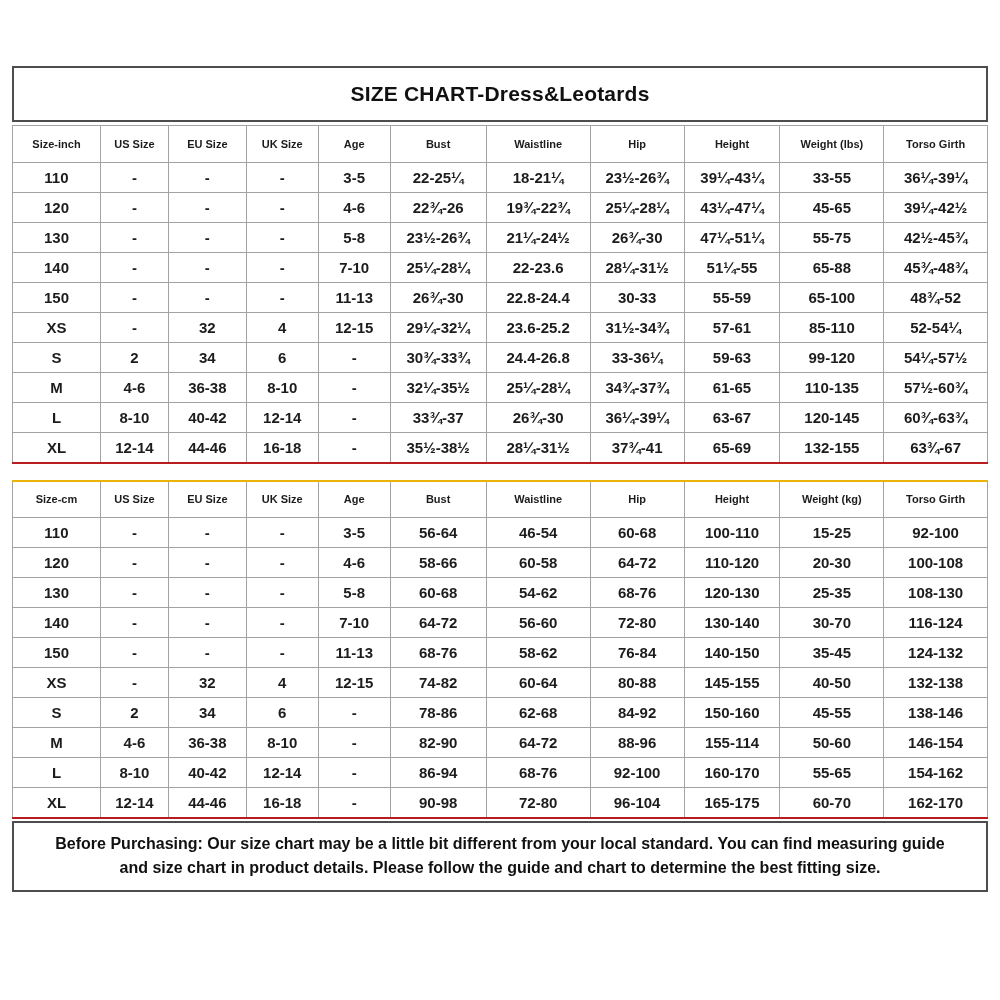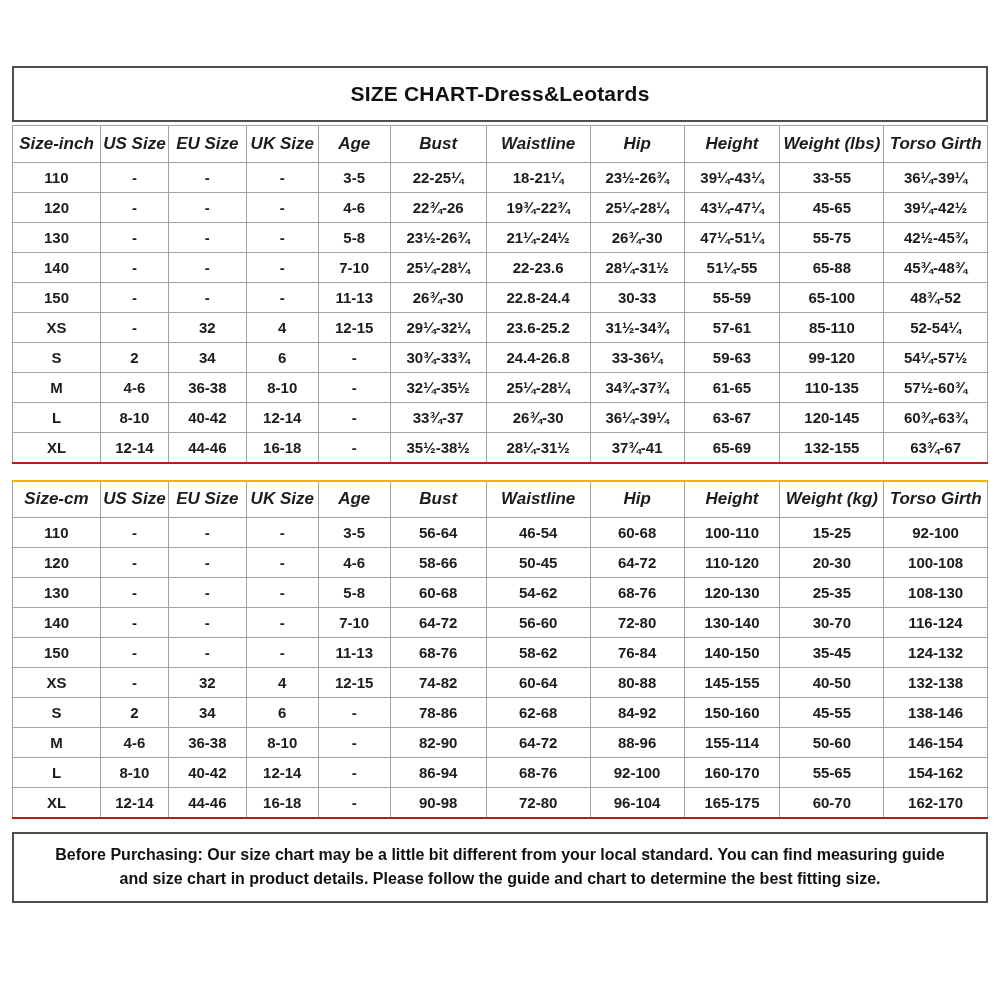--- a/index.html
+++ b/index.html
@@ -47,40 +47,39 @@
     text-align: center;
     vertical-align: middle;
     color: #1c1c1c;
     font-weight: 700;
     padding: 0 1px;
     overflow: hidden;
     white-space: nowrap;
   }
   table.size-table th {
     height: 37px;
-    font-size: 17px;
-    font-style: italic;
+    font-size: 11px;
   }
   table.size-table td {
     height: 30px;
     font-size: 15px;
   }
   table.size-table tbody tr:last-child td {
     border-bottom: 2px solid #b91c1c;
   }
   #table-inch {
     margin-bottom: 16px;
   }
   #table-cm thead th {
     border-top: 2px solid #eab308;
   }
   .footer-box {
     box-sizing: border-box;
     border: 2px solid #4d4d4d;
-    margin-top: 13px;
+    margin-top: 2px;
     padding: 9px 30px;
     text-align: center;
     background: #ffffff;
   }
   .footer-box p {
     margin: 0;
     font-size: 16px;
     font-weight: 700;
     color: #111111;
     line-height: 1.55;
@@ -301,21 +300,21 @@
           <td>15-25</td>
           <td>92-100</td>
         </tr>
         <tr>
           <td>120</td>
           <td>-</td>
           <td>-</td>
           <td>-</td>
           <td>4-6</td>
           <td>58-66</td>
-          <td>50-45</td>
+          <td>60-58</td>
           <td>64-72</td>
           <td>110-120</td>
           <td>20-30</td>
           <td>100-108</td>
         </tr>
         <tr>
           <td>130</td>
           <td>-</td>
           <td>-</td>
           <td>-</td>

